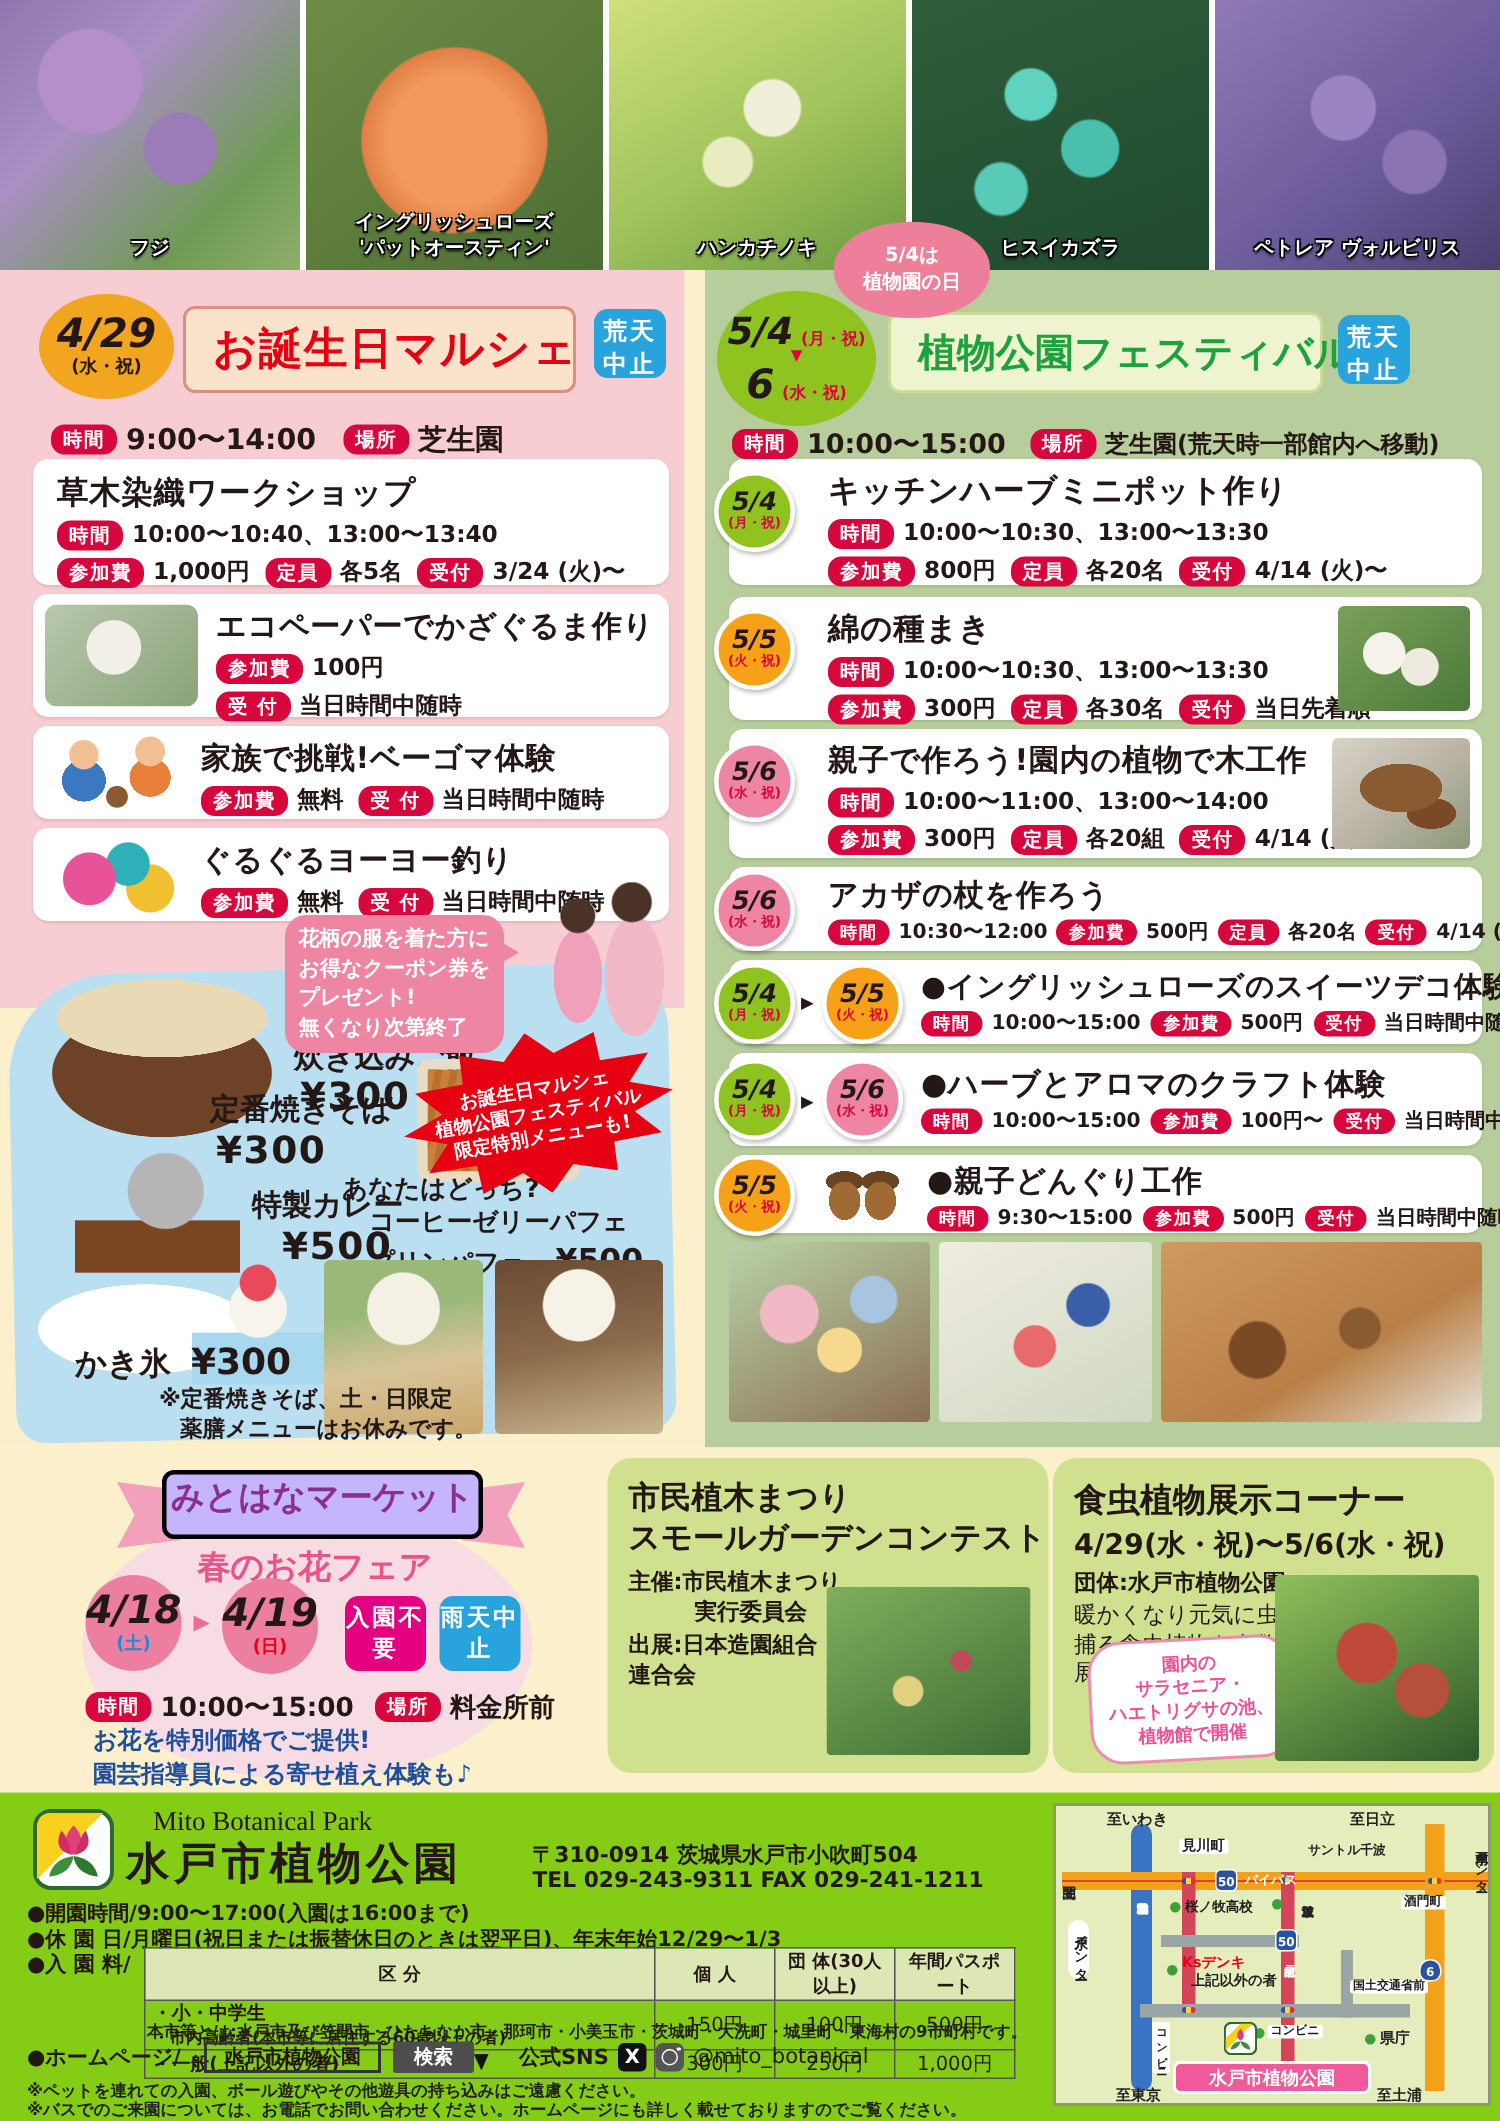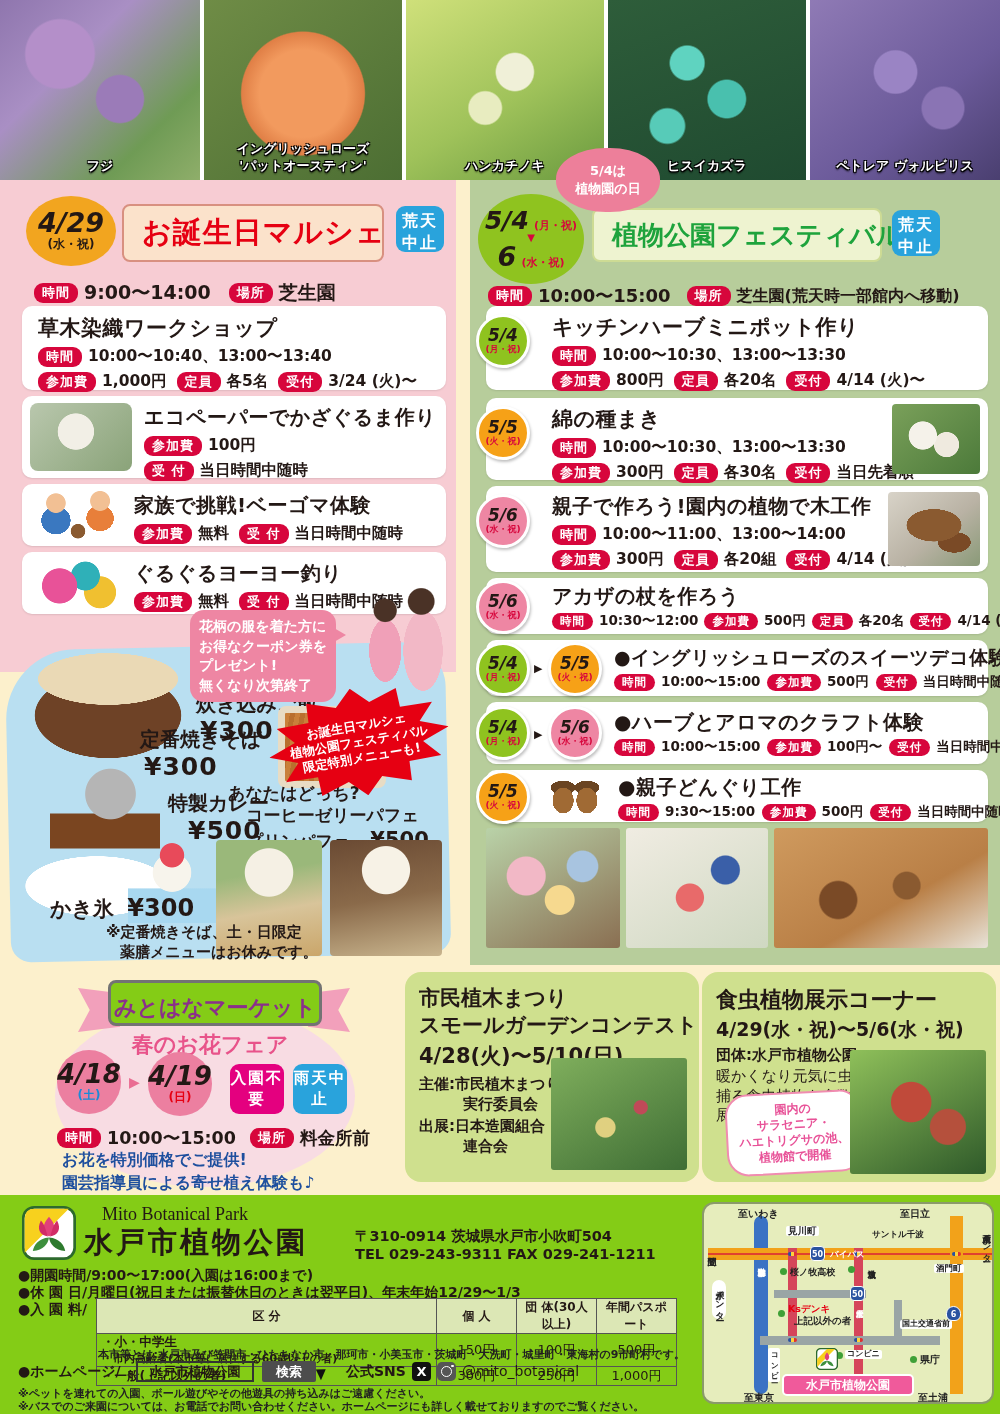--- a/index.html
+++ b/index.html
@@ -107,21 +107,21 @@
   height:21px;text-align:center;line-height:21px;border-radius:2px}
 .cursor{position:absolute;width:0;height:0;border-left:9px solid #111;border-top:4px solid transparent;
   border-bottom:8px solid transparent;transform:rotate(-25deg)}
 .xicon{position:absolute;width:19px;height:19px;background:#111;color:#fff;border-radius:4px;
   font-size:13px;font-weight:bold;text-align:center;line-height:19px}
 .igicon{position:absolute;width:19px;height:19px;background:#555;border-radius:5px}
 .igicon::before{content:"";position:absolute;left:4px;top:4px;width:9px;height:9px;border:1.5px solid #fff;border-radius:50%}
 .igicon::after{content:"";position:absolute;right:2.5px;top:2.5px;width:2.5px;height:2.5px;background:#fff;border-radius:50%}
 
 #map{position:absolute;left:702px;top:1202px;width:292px;height:202px;background:#e6edbc;
-  border:2px solid #8a9a6a;border-radius:12px;overflow:hidden}
+  border:2px solid #8a9a6a;border-radius:0;overflow:hidden}
 .road{position:absolute}
 .ml{position:absolute;font-size:9px;font-weight:bold;color:#222;white-space:nowrap;line-height:1.1}
 .mlv{writing-mode:vertical-rl}
 .mlbox{background:#fff;padding:0 2px;border-radius:2px}
 .shield{position:absolute;width:15px;height:15px;background:#2a52a0;color:#fff;font-size:8px;
   font-weight:bold;border-radius:4px;text-align:center;line-height:15px;border:1px solid #fff;z-index:2}
 .gdot{position:absolute;width:7px;height:7px;border-radius:50%;background:#3fa037}
 .sig{position:absolute;width:9px;height:4px;background:linear-gradient(90deg,#2a52a0 33%,#ffd23a 33% 66%,#e03030 66%);border-radius:2px;z-index:2}
 .mpark{position:absolute;background:#f05a9b;border:2px solid #fff;color:#fff;font-weight:bold;
   font-size:12px;border-radius:5px;text-align:center;z-index:2}
@@ -438,21 +438,21 @@
   </p>
 </section>
 
 <div class="ph ph-sweets" style="left:486px;top:828px;width:134px;height:120px;border-radius:3px"></div>
 <div class="ph ph-aroma" style="left:626px;top:828px;width:142px;height:120px;border-radius:3px"></div>
 <div class="ph ph-acornart" style="left:774px;top:828px;width:214px;height:120px;border-radius:3px"></div>
 
 <div style="position:absolute;left:55px;top:1005px;width:300px;height:182px;background:#f8dce3;border-radius:50%"></div>
 <div class="ribbon-tail l" style="left:78px;top:988px"></div>
 <div class="ribbon-tail r" style="left:308px;top:988px"></div>
-<div style="position:absolute;left:108px;top:980px;width:214px;height:46px;background:#84cc16;border:3px solid #737373;border-radius:8px;display:flex;align-items:flex-end;justify-content:center">
+<div style="position:absolute;left:108px;top:980px;width:214px;height:46px;background:#c4b5fd;border:3px solid #000000;border-radius:8px;display:flex;align-items:flex-start;justify-content:center">
   <span style="font-size:22px;font-weight:bold;color:#8b2f8b;white-space:nowrap">みとはなマーケット</span>
 </div>
 <div style="position:absolute;left:60px;top:1030px;width:300px;text-align:center;font-size:22px;font-weight:bold;color:#e8538a">春のお花フェア</div>
 
 <div class="hm-circle" style="left:57px;top:1050px">
   <span class="dd">4/18</span>
   <span class="dn" style="color:#1c8ad6">(土)</span>
 </div>
 <span style="position:absolute;left:129px;top:1074px;color:#ea6d93;font-size:14px">▶</span>
 <div class="hm-circle" style="left:148px;top:1052px">
@@ -471,28 +471,27 @@
 <div style="position:absolute;left:62px;top:1148px;font-size:16px;font-weight:bold;color:#1e4f9e;line-height:1.45;white-space:nowrap">
   <span>お花を特別価格でご提供!</span><br>
   <span>園芸指導員による寄せ植え体験も♪</span>
 </div>
 
 <div class="gcard" style="left:405px;top:972px">
   <div style="font-size:21px;font-weight:bold;line-height:1.3;white-space:nowrap">
     <span>市民植木まつり</span><br>
     <span>スモールガーデンコンテスト</span>
   </div>
-  <div style="font-size:21px;font-weight:bold;margin-top:2px">4/28(火)〜5/10(日)</div>
   <div style="font-size:15px;font-weight:bold;margin-top:4px;line-height:1.35;white-space:nowrap">
     <span>主催:</span><span>市民植木まつり</span><br>
     <span style="margin-left:44px">実行委員会</span>
   </div>
   <div style="font-size:15px;font-weight:bold;margin-top:2px;line-height:1.35;white-space:nowrap">
     <span>出展:</span><span>日本造園組合</span><br>
-    <span style="margin-left:44px">連合会</span>
+    <span style="">連合会</span>
   </div>
   <div class="ph ph-garden" style="right:12px;bottom:12px;width:136px;height:112px;border-radius:3px"></div>
 </div>
 
 <div class="gcard" style="left:702px;top:972px">
   <div style="font-size:22px;font-weight:bold;white-space:nowrap">食虫植物展示コーナー</div>
   <div style="font-size:19px;font-weight:bold;margin-top:2px;white-space:nowrap">4/29(水・祝)〜5/6(水・祝)</div>
   <div style="font-size:15px;font-weight:bold;margin-top:3px">団体:水戸市植物公園</div>
   <div style="font-size:15px;margin-top:2px;line-height:1.3;white-space:nowrap">
     <span>暖かくなり元気に虫を</span><br>

